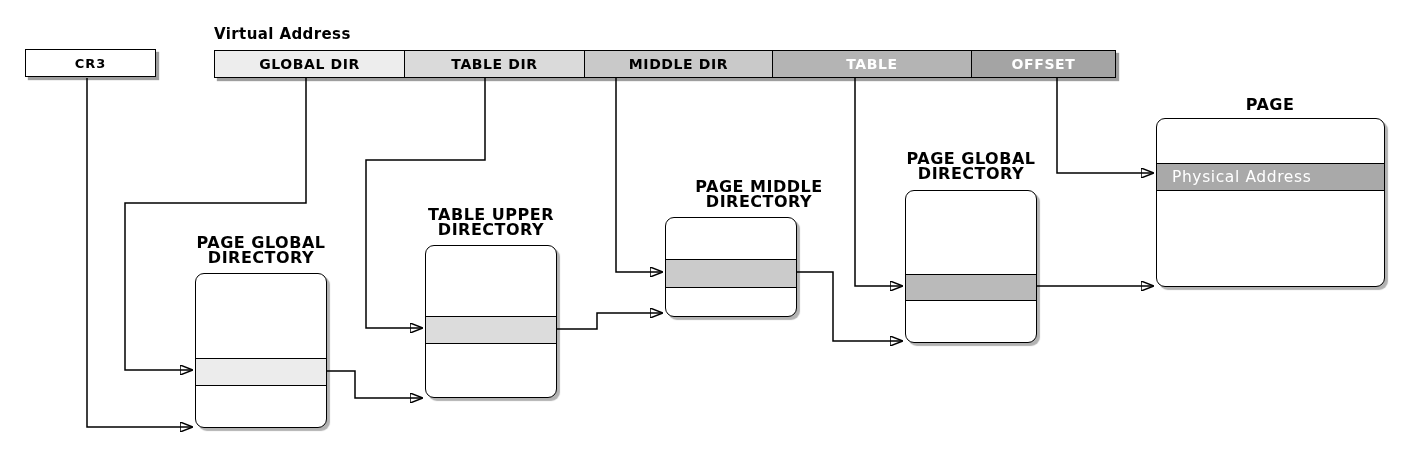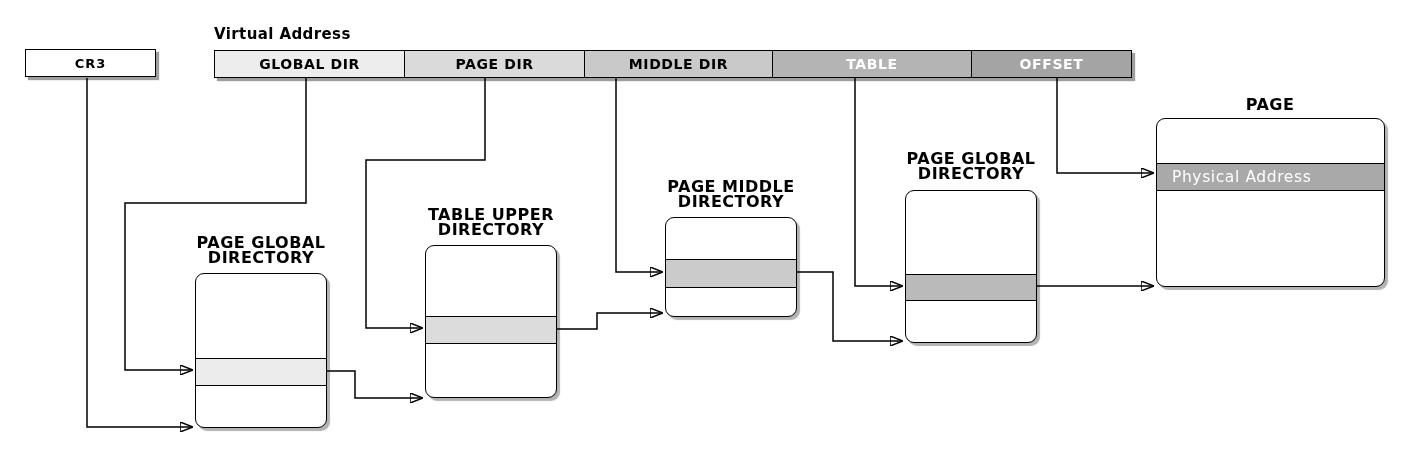--- a/index.html
+++ b/index.html
@@ -55,21 +55,21 @@
     border: 1.5px solid #000000;
     box-sizing: border-box;
     display: flex; align-items: center; justify-content: center;
     font-size: 14px; font-weight: bold; letter-spacing: 0.6px;
   }
   .seg + .seg { margin-left: -1.5px; }
   .seg0 { width: 191px; }
   .seg1 { width: 182px; }
   .seg2 { width: 189px; }
   .seg3 { width: 201px; }
-  .seg4 { width: 161px; }
+  .seg4 { width: 145px; }
   .tbl {
     position: absolute;
     background: #ffffff;
     border: 1.5px solid #000000;
     border-radius: 9px;
     box-shadow: 3px 3px 1px rgba(0,0,0,0.30);
     box-sizing: border-box;
   }
   .band {
     position: absolute;
@@ -121,21 +121,21 @@
   </svg>
 
   <div class="title">Virtual Address</div>
 
   <div class="cr3">
     <span>CR3</span>
   </div>
 
   <div class="va-bar">
     <div class="seg seg0" style="background-color: rgb(237, 237, 237); color: rgb(0, 0, 0);">GLOBAL DIR</div>
-    <div class="seg seg1" style="background-color: rgb(218, 218, 218); color: rgb(0, 0, 0);">PAGE DIR</div>
+    <div class="seg seg1" style="background-color: rgb(218, 218, 218); color: rgb(0, 0, 0);">TABLE DIR</div>
     <div class="seg seg2" style="background-color: rgb(201, 201, 201); color: rgb(0, 0, 0);">MIDDLE DIR</div>
     <div class="seg seg3" style="background-color: rgb(180, 180, 180); color: rgb(255, 255, 255);">TABLE</div>
     <div class="seg seg4" style="background-color: rgb(164, 164, 164); color: rgb(255, 255, 255);">OFFSET</div>
   </div>
 
   <div class="tbl-label" style="left:151px; top:235px;">
     <div>PAGE GLOBAL</div>
     <div>DIRECTORY</div>
   </div>
   <div class="tbl" style="left:195px; top:273px; width:132px; height:155px;">
@@ -143,21 +143,21 @@
   </div>
 
   <div class="tbl-label" style="left:381px; top:207px;">
     <div>TABLE UPPER</div>
     <div>DIRECTORY</div>
   </div>
   <div class="tbl" style="left:425px; top:245px; width:132px; height:153px;">
     <div class="band" style="top: 70px; height: 28px; background-color: rgb(220, 220, 220);"></div>
   </div>
 
-  <div class="tbl-label" style="left:621px; top:179px;">
+  <div class="tbl-label" style="left:649px; top:179px;">
     <div>PAGE MIDDLE</div>
     <div>DIRECTORY</div>
   </div>
   <div class="tbl" style="left:665px; top:217px; width:132px; height:100px;">
     <div class="band" style="top: 41px; height: 29px; background-color: rgb(203, 203, 203);"></div>
   </div>
 
   <div class="tbl-label" style="left:861px; top:151px;">
     <div>PAGE GLOBAL</div>
     <div>DIRECTORY</div>

